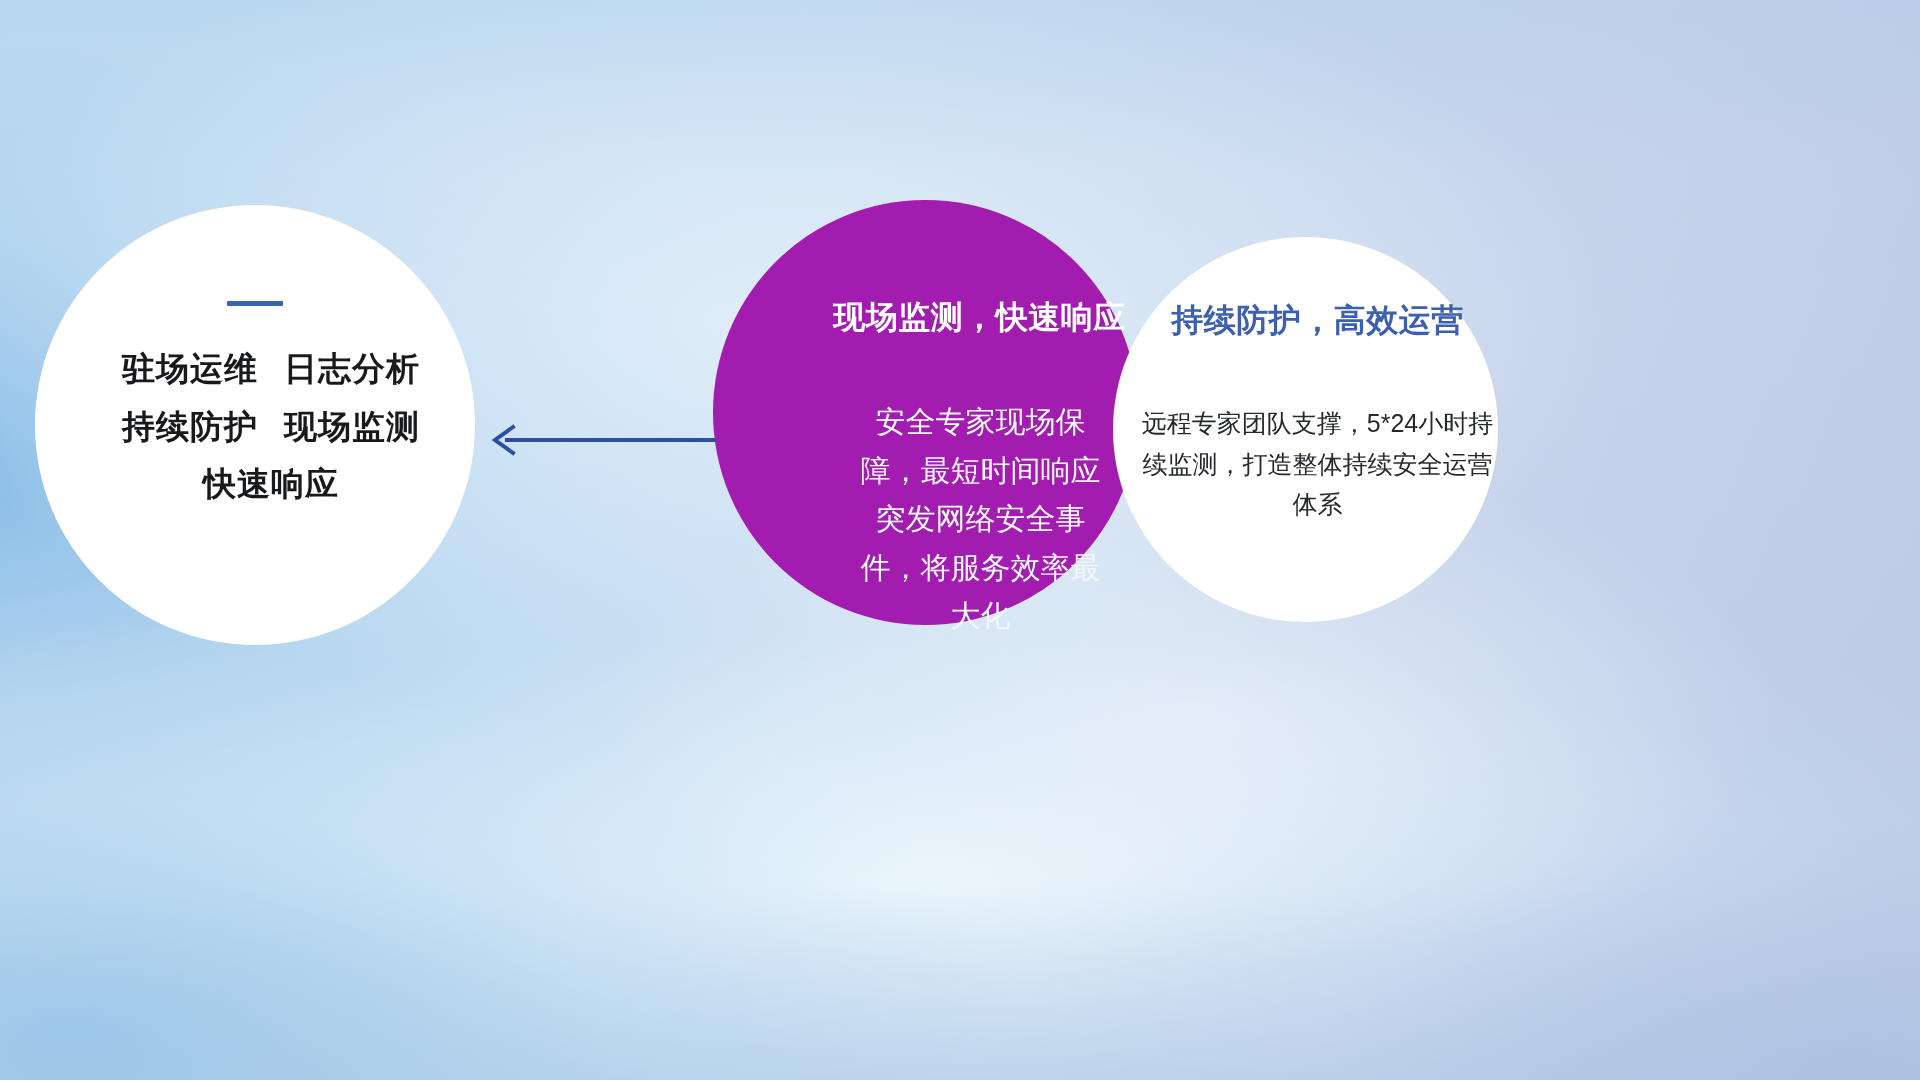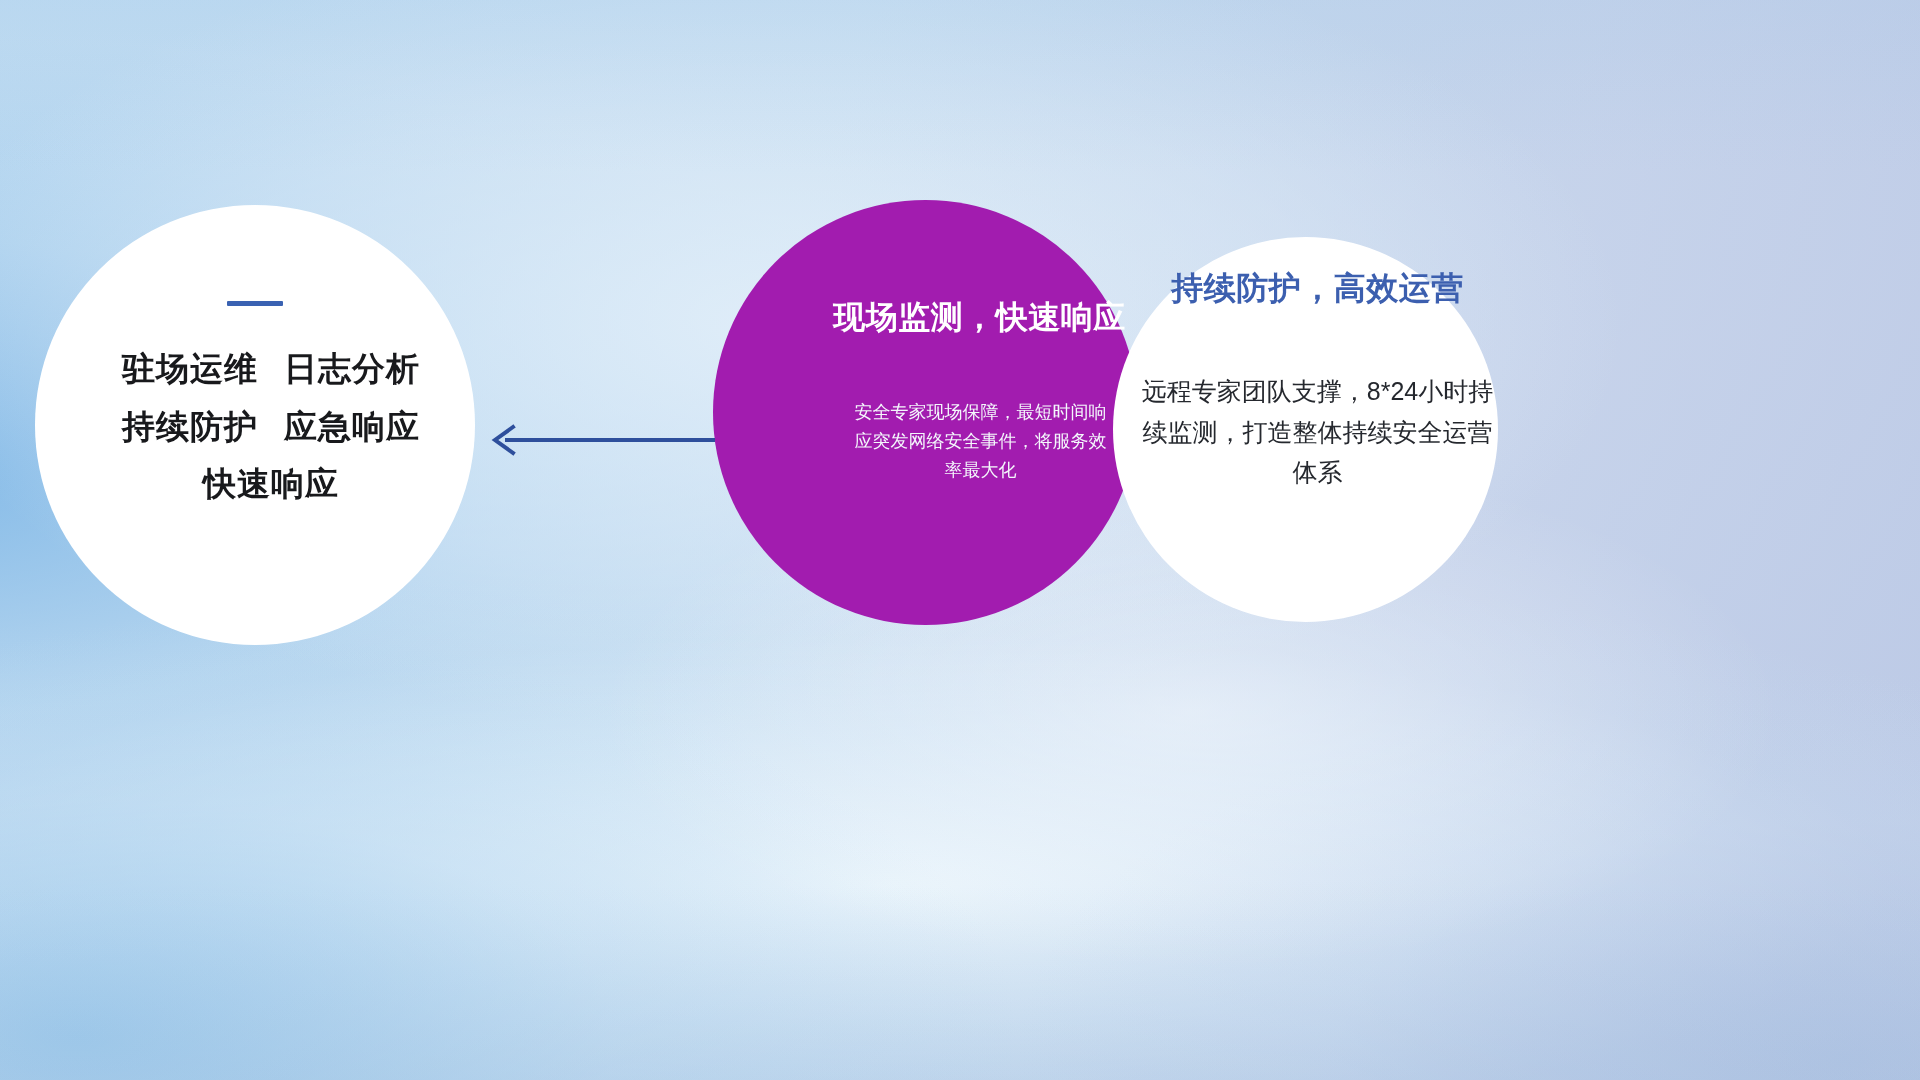--- a/index.html
+++ b/index.html
@@ -148,41 +148,41 @@
     font-weight: 700;
     color: #ffffff;
     white-space: nowrap;
     letter-spacing: 0.5px;
     transform: translateX(54px);
   }
   .center-body {
     margin-top: 58px;
     width: 262px;
     transform: translateX(55px);
-    font-size: 18px;
+    font-size: 30px;
     line-height: 1.62;
     color: #f4f7fc;
     text-align: center;
     font-weight: 400;
   }
 
   
   .right-inner {
     position: absolute;
     left: 0;
     top: 0;
     width: 385px;
     height: 385px;
     box-sizing: border-box;
     display: flex;
     flex-direction: column;
     align-items: center;
   }
   .right-title {
-    margin-top: 30px;
+    margin-top: 62px;
     font-size: 32px;
     font-weight: 700;
     color: #3c5faf;
     white-space: nowrap;
     letter-spacing: 0.5px;
     transform: translateX(12px);
   }
   .right-body {
     margin-top: 60px;
     width: 352px;
@@ -220,40 +220,40 @@
   <div class="bg-layer bg-vignette"></div>
 
   <div class="circle circle-left">
     <div class="left-inner">
       <div class="left-divider"></div>
       <div class="left-lines">
         <div class="left-line">
           <span>驻场运维</span><span class="gap"></span><span>日志分析</span>
         </div>
         <div class="left-line">
-          <span>持续防护</span><span class="gap"></span><span>应急响应</span>
+          <span>持续防护</span><span class="gap"></span><span>现场监测</span>
         </div>
         <div class="left-line">
           <span>快速响应</span>
         </div>
       </div>
     </div>
   </div>
 
   <div class="circle circle-center">
     <div class="center-inner">
       <div class="center-title">现场监测，快速响应</div>
       <div class="center-body">安全专家现场保障，最短时间响应突发网络安全事件，将服务效率最大化</div>
     </div>
   </div>
 
   <div class="circle circle-right">
     <div class="right-inner">
       <div class="right-title">持续防护，高效运营</div>
-      <div class="right-body">远程专家团队支撑，8*24小时持续监测，打造整体持续安全运营体系</div>
+      <div class="right-body">远程专家团队支撑，5*24小时持续监测，打造整体持续安全运营体系</div>
     </div>
   </div>
 
   <div class="arrow-wrap">
     <svg width="230" height="48" viewBox="0 0 230 48">
       <line x1="228" y1="24" x2="18" y2="24" stroke="#2e4f9c" stroke-width="4"></line>
       <polyline points="26,11 8,24 26,37" fill="none" stroke="#2e4f9c" stroke-width="4" stroke-linecap="square" stroke-linejoin="miter"></polyline>
     </svg>
   </div>
 

